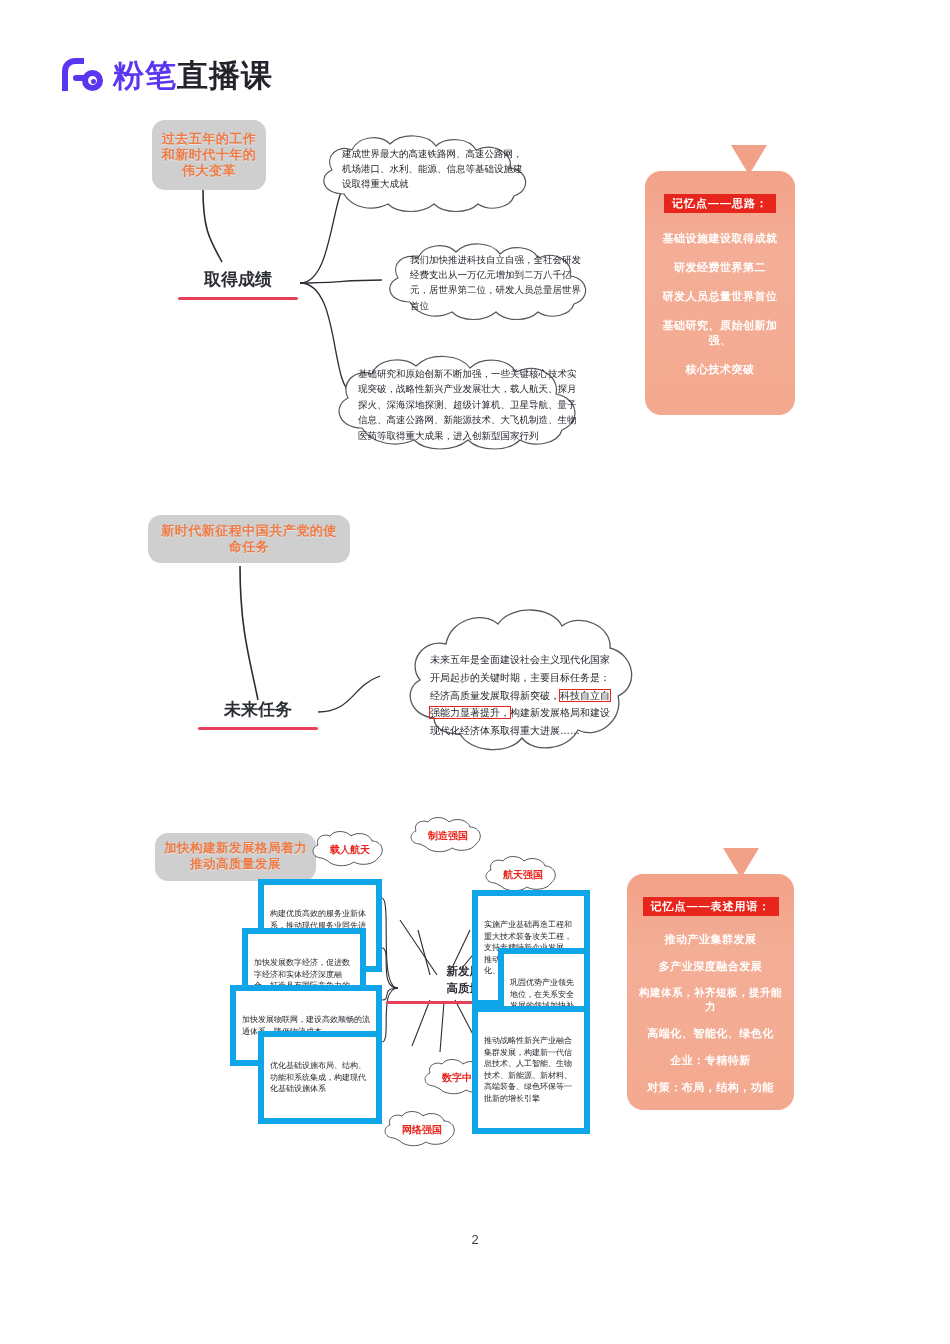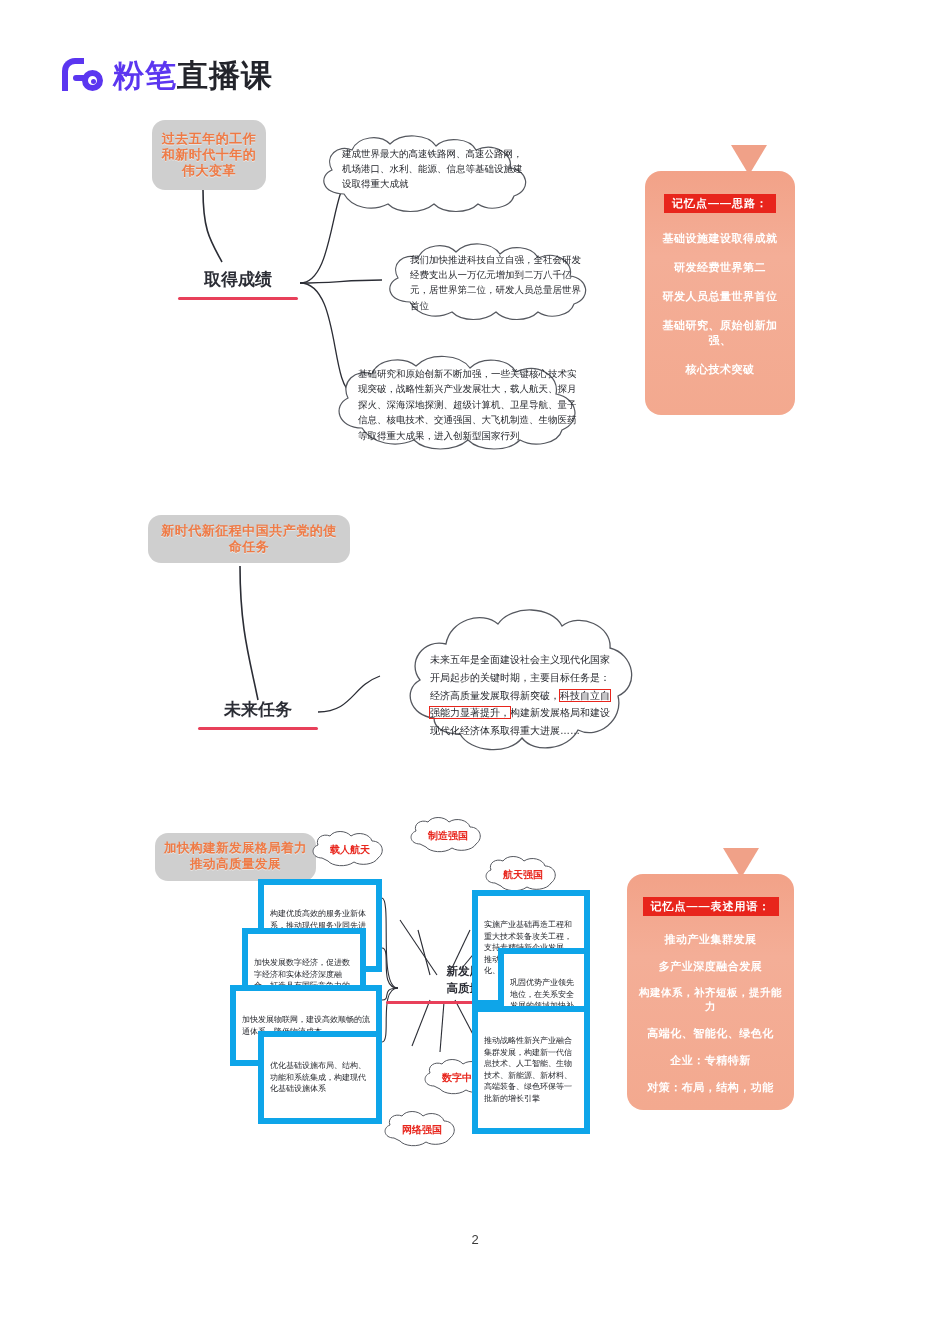--- a/index.html
+++ b/index.html
@@ -163,21 +163,21 @@
     </div>
   </div>
 
   <div class="cloud" style="left:326px;top:352px;width:286px;height:100px;">
     <svg width="286" height="100" viewBox="0 0 286 100">
       <path d="M36 76 C12 76 6 54 22 46 C14 30 30 16 46 22 C52 6 78 4 90 14 C104 0 134 2 144 16
                C156 4 182 6 190 20 C212 10 234 24 230 42 C252 46 256 70 236 78 C232 92 208 96 194 88
                C182 100 154 100 142 88 C128 100 100 100 88 88 C70 96 46 92 36 76 Z" fill="#fff" stroke="#55585f" stroke-width="1.2"></path>
     </svg>
     <div class="ctext" style="padding:14px 28px 10px 32px;align-items:flex-start;">
-      <p style="font-size:9.5px;line-height:1.62;">基础研究和原始创新不断加强，一些关键核心技术实现突破，战略性新兴产业发展壮大，载人航天、探月探火、深海深地探测、超级计算机、卫星导航、量子信息、核电技术、交通强国、大飞机制造、生物医药等取得重大成果，进入创新型国家行列</p>
+      <p style="font-size:9.5px;line-height:1.62;">基础研究和原始创新不断加强，一些关键核心技术实现突破，战略性新兴产业发展壮大，载人航天、探月探火、深海深地探测、超级计算机、卫星导航、量子信息、高速公路网、新能源技术、大飞机制造、生物医药等取得重大成果，进入创新型国家行列</p>
     </div>
   </div>
 
   <div class="callout" style="left:645px;top:145px;width:150px;height:270px;">
     <div class="tail" style="left:86px;top:0;transform:rotate(180deg);border-bottom-color:#f0a188;"></div>
     <div class="body" style="height:244px;">
       <div class="chead" style="font-size:11px;">记忆点——思路：</div>
       <div class="cline" style="font-size:11px;margin-top:14px;">基础设施建设取得成就</div>
       <div class="cline" style="font-size:11px;margin-top:14px;">研发经费世界第二</div>
       <div class="cline" style="font-size:11px;margin-top:14px;">研发人员总量世界首位</div>

